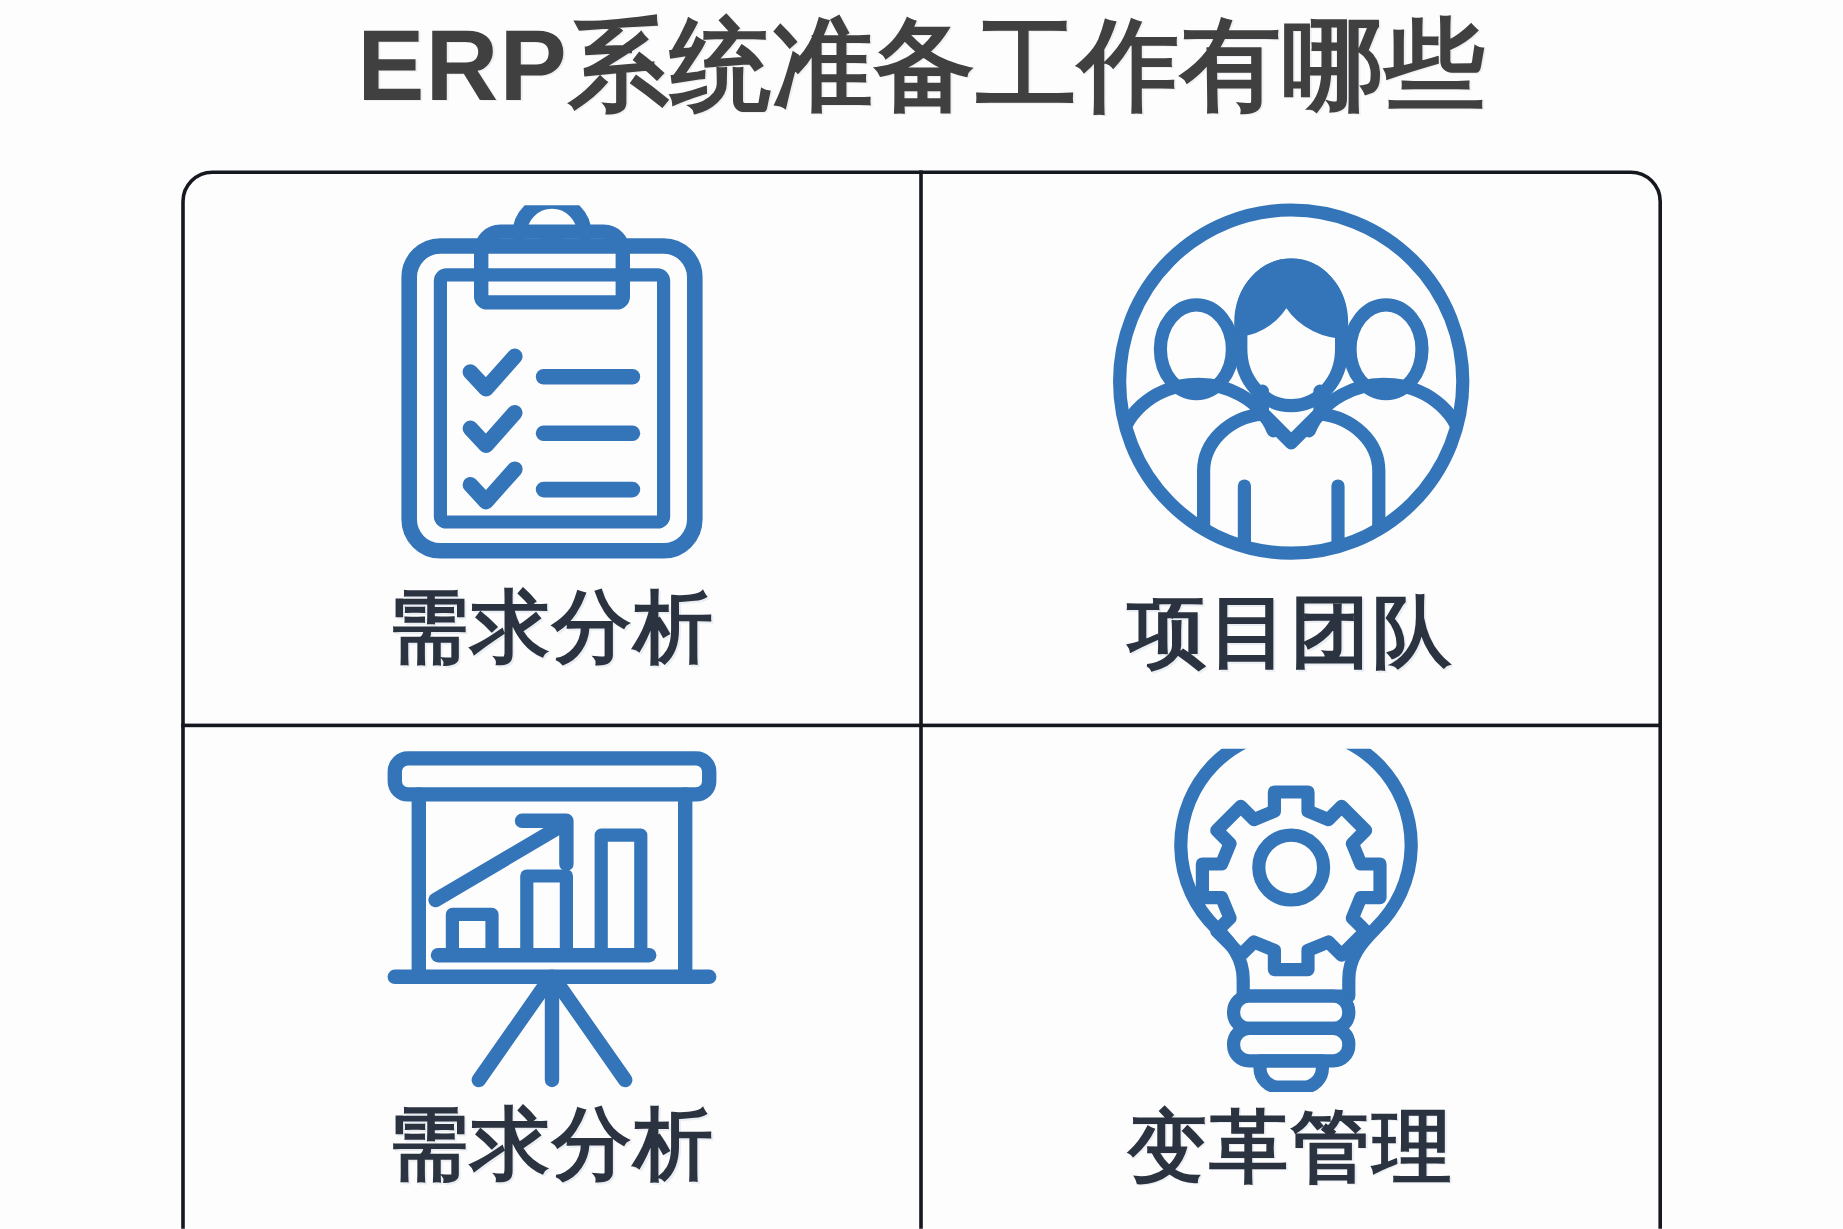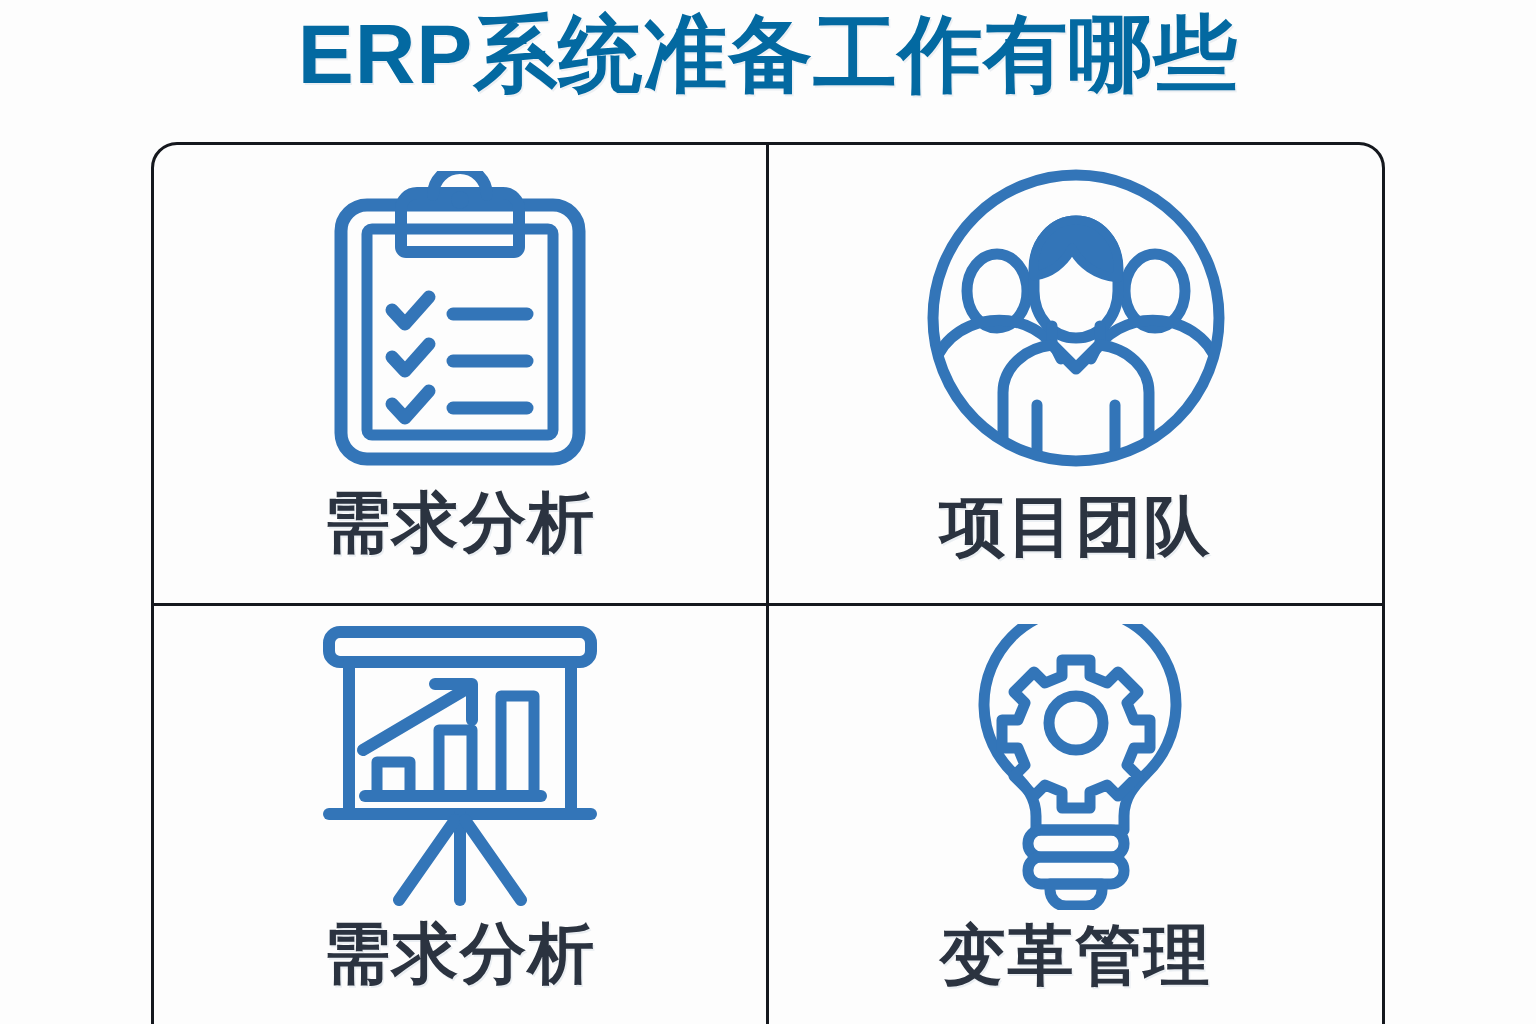--- a/index.html
+++ b/index.html
@@ -25,21 +25,21 @@
   .title {
     position: absolute;
     left: 0;
     top: 2px;
     width: 1536px;
     text-align: center;
     font-size: 84px;
     line-height: 104px;
     font-weight: 700;
     letter-spacing: 1px;
-    color: #0369a1;
+    color: #404040;
     text-shadow: 1.5px 1.5px 0 rgba(235,238,242,0.95);
     white-space: nowrap;
   }
 
   
   .grid-frame {
     position: absolute;
     left: 151px;
     top: 142px;
     width: 1234px;

